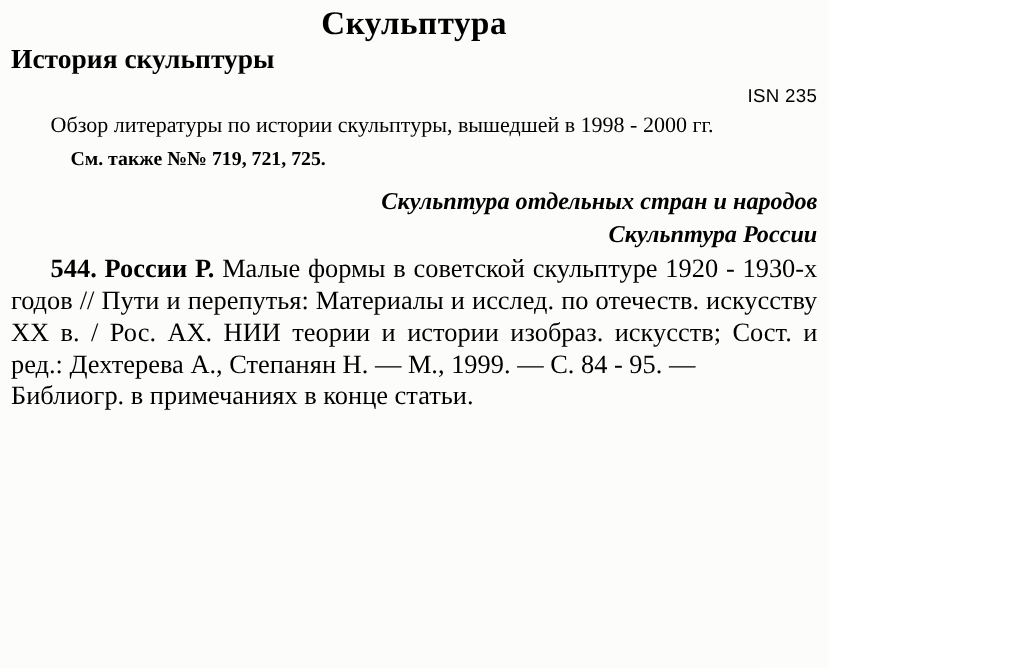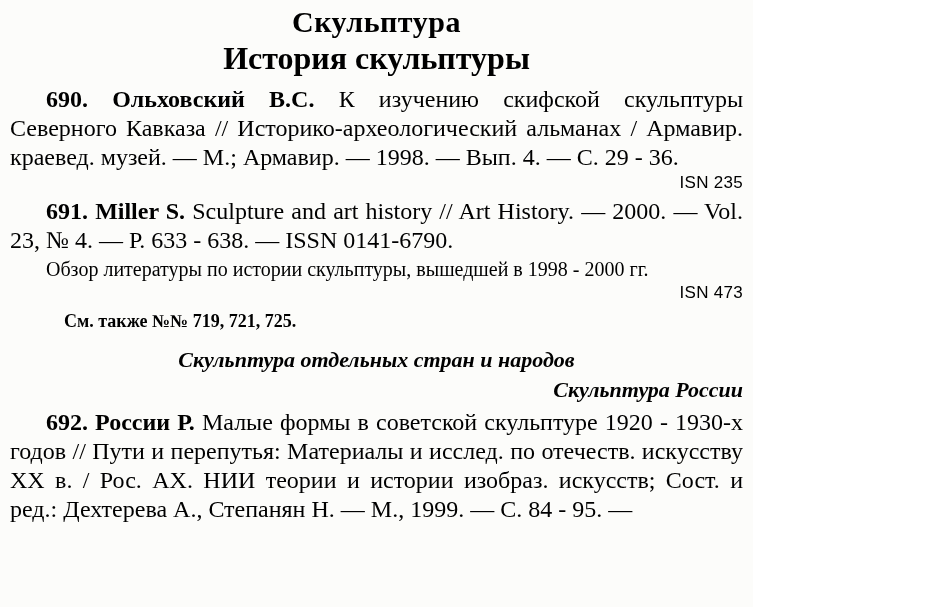--- a/index.html
+++ b/index.html
@@ -27,28 +27,27 @@
   }
   .h1 {
     text-align: center;
     font-size: 30px;
     font-weight: 700;
     letter-spacing: 0.5px;
     margin: 2px 0 2px 0;
     line-height: 1.05;
   }
   .h2 {
-    text-align: center;
-    font-size: 32px;
+    font-size: 25px;
     font-weight: 700;
     margin: 4px 0 10px 0;
     line-height: 1.05;
   }
   .h3-italic {
-    text-align: center;
+    text-align: right;
     font-size: 22px;
     font-weight: 700;
     font-style: italic;
     margin: 10px 0 4px 0;
     line-height: 1.1;
   }
   .h4-italic {
     text-align: right;
     font-size: 22px;
     font-weight: 700;
@@ -100,33 +99,31 @@
 </head>
 <body>
 
 <div class="page">
   <div class="inner">
 
     <div class="h1">Скульптура</div>
 
     <div class="h2">История скульптуры</div>
 
-    <p class="entry"><span class="num">690.</span> <span class="author">Ольховский В.С.</span><span> К изучению скифской скульптуры Северного Кавказа // Историко-археологический альманах / Армавир. краевед. музей. — М.; Армавир. — 1998. — Вып. 4. — С. 29 - 36.</span></p>
 
     <div class="isn">ISN 235</div>
 
-    <p class="entry"><span class="num">691.</span> <span class="author">Miller S.</span><span> Sculpture and art history // Art History. — 2000. — Vol. 23, № 4. — Р. 633 - 638. — ISSN 0141-6790.</span></p>
 
     <p class="annot">Обзор литературы по истории скульптуры, вышедшей в 1998 - 2000 гг.</p>
 
-    <div class="isn">ISN 473</div>
 
     <div class="seealso">См. также №№ 719, 721, 725.</div>
 
     <div class="h3-italic">Скульптура отдельных стран и народов</div>
 
     <div class="h4-italic">Скульптура России</div>
 
-    <p class="entry tight"><span class="num">692.</span> <span class="author">России Р.</span><span> Малые формы в советской скульптуре 1920 - 1930-х годов // Пути и перепутья: Материалы и исслед. по отечеств. искусству XX в. / Рос. АХ. НИИ теории и истории изобраз. искусств; Сост. и ред.: Дехтерева А., Степанян Н. — М., 1999. — С. 84 - 95. —</span></p>
+    <p class="entry tight"><span class="num">544.</span> <span class="author">России Р.</span><span> Малые формы в советской скульптуре 1920 - 1930-х годов // Пути и перепутья: Материалы и исслед. по отечеств. искусству XX в. / Рос. АХ. НИИ теории и истории изобраз. искусств; Сост. и ред.: Дехтерева А., Степанян Н. — М., 1999. — С. 84 - 95. —</span></p>
 
+    <p class="entry noindent">Библиогр. в примечаниях в конце статьи.</p>
 
   </div>
 </div>
 
 </body></html>

